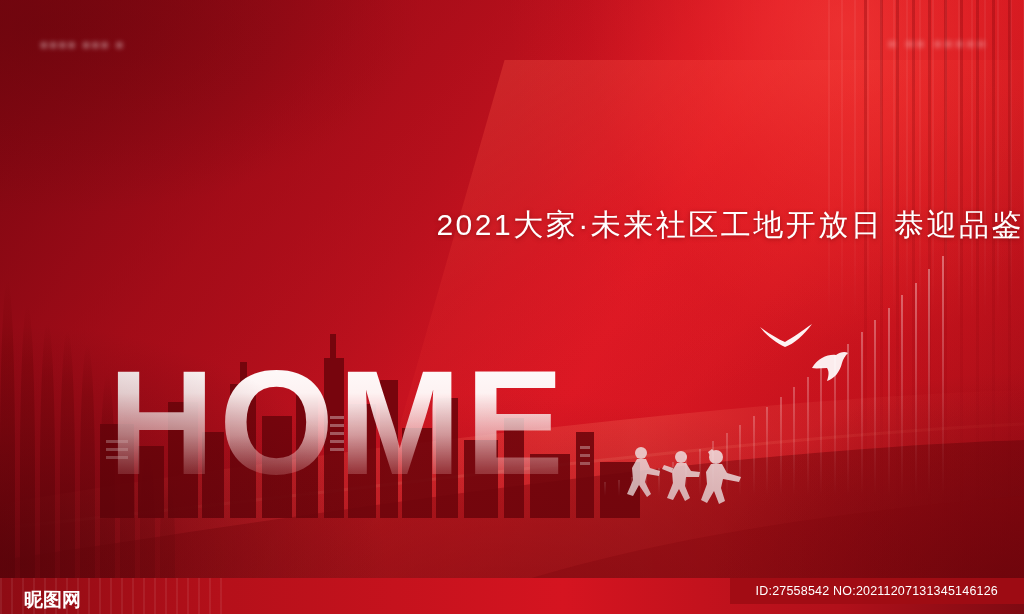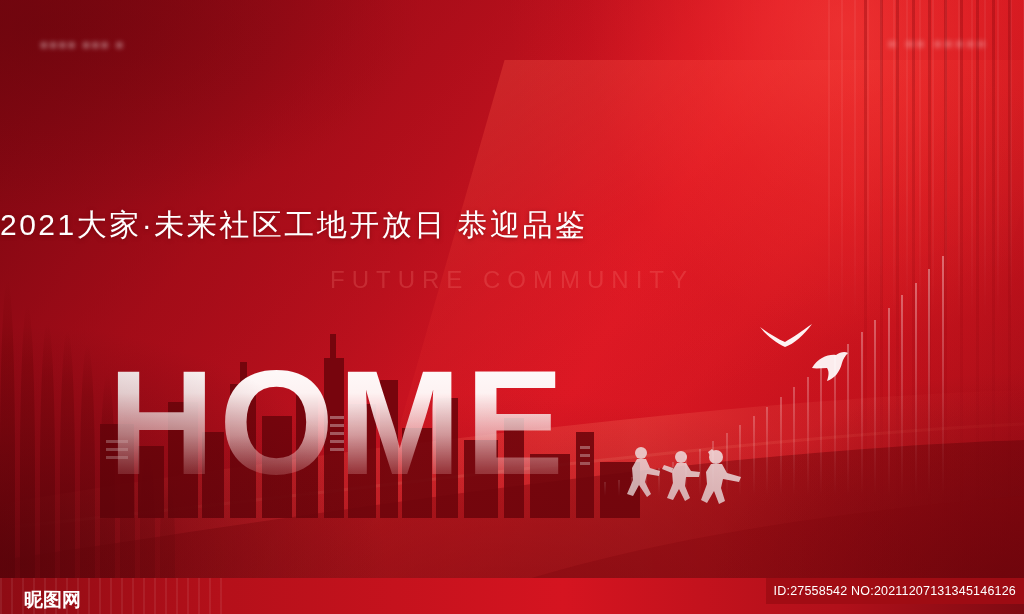--- a/index.html
+++ b/index.html
@@ -161,21 +161,21 @@
     -webkit-background-clip:text;
             background-clip:text;
     color:transparent;
     -webkit-text-fill-color:transparent;
     filter:drop-shadow(0 2px 3px rgba(70,2,6,.55));
   }
   .headline .gap{display:inline-block;width:26px;}
 
   .subhead{
     position:absolute;left:0;right:0;top:205px;
-    text-align:left;
+    text-align:right;
     color:#ffffff;
     font-size:30px;
     font-weight:400;
     letter-spacing:2.5px;
     margin:0;
     text-shadow:0 1px 4px rgba(90,2,8,.5);
   }
 
   .eyebrow{
     position:absolute;left:0;right:0;top:266px;
@@ -220,21 +220,21 @@
     display:flex;align-items:center;gap:8px;
     color:#fff;
   }
   .wm-cn{
     font-family:"DejaVu Sans","Liberation Sans",sans-serif;
     font-size:19px;font-weight:700;letter-spacing:0px;
   }
   .wm-url{font-size:17px;font-weight:700;letter-spacing:.3px;}
   .idbar{
     position:absolute;right:0;top:0;height:26px;
-    padding:0 8px;
+    padding:0 26px;
     display:flex;align-items:center;
     background:rgba(160,12,20,.92);
     color:#ffffff;font-size:12.5px;letter-spacing:.2px;
     white-space:nowrap;
   }
 </style>
 </head>
 <body>
 
 <div id="poster">
@@ -373,21 +373,20 @@
 
       <circle cx="92" cy="11" r="7"></circle>
       <path d="M87,18 L98,18 L103,27 L117,31 L115,36 L99,33 L97,42 L101,55 L95,58 L90,45 L83,57 L77,54 L83,38 L82,26 Z"></path>
       <path d="M88,13 L84,6 L88,3 L93,9 Z"></path>
     </g>
   </svg>
 
   <div class="vig"></div>
 
   <h2 class="subhead">2021大家·未来社区工地开放日 恭迎品鉴</h2>
-  <div class="eyebrow">FUTURE  COMMUNITY</div>
 
   <div class="logo-tl">■■■■ ■■■ ■</div>
   <div class="logo-tr">■ ■■ ■■■■■</div>
 
   <div class="footer">
     <div class="footer-stripes"></div>
     <div class="wm">
       <span class="wm-cn">昵图网</span>
     </div>
     <div class="idbar">ID:27558542 NO:20211207131345146126</div>

